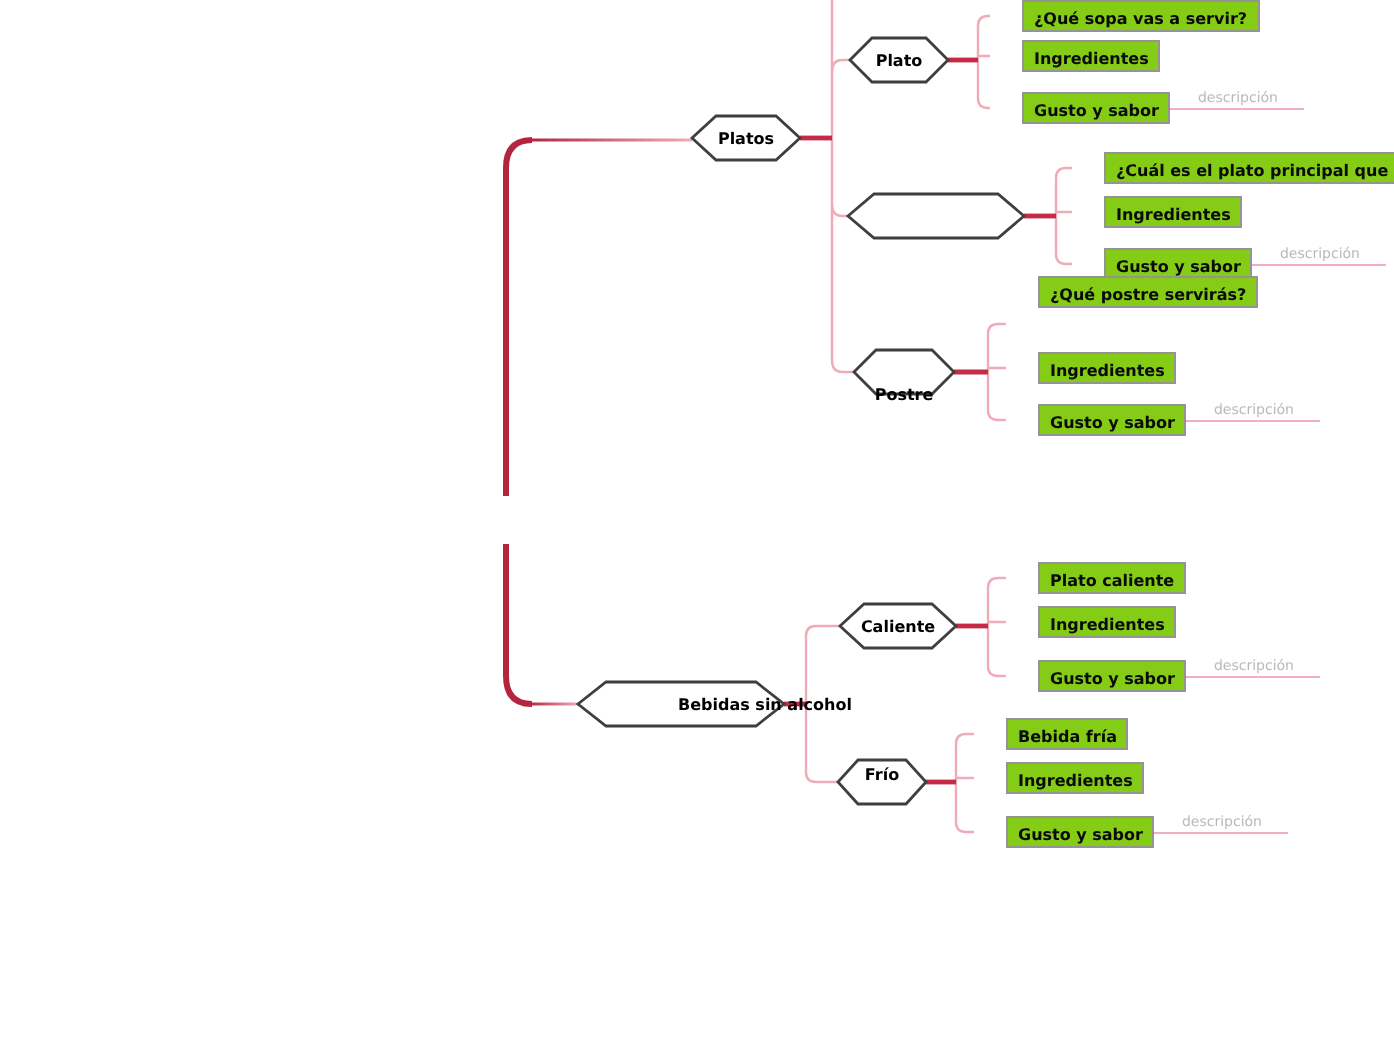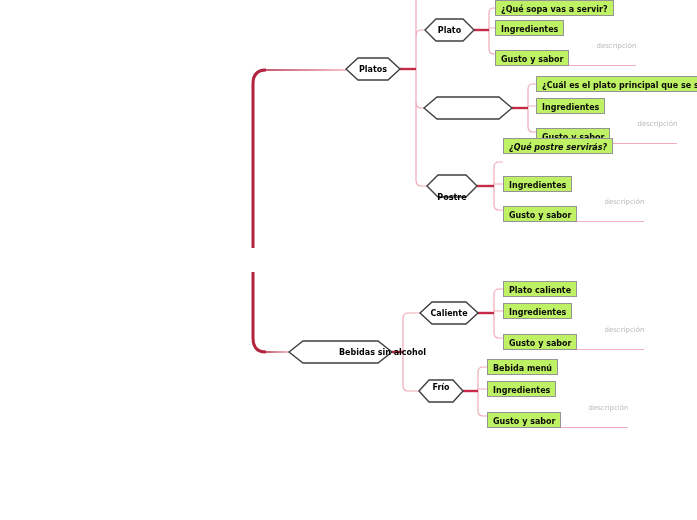--- a/index.html
+++ b/index.html
@@ -27,30 +27,30 @@
     display:flex;align-items:center;justify-content:center;
     white-space:nowrap;
   }
   .hexlab{
     position:absolute;display:flex;align-items:center;justify-content:center;
     font-weight:bold;font-size:8px;color:#000;white-space:nowrap;
   }
   .row{position:absolute;display:flex;align-items:center;}
   .nodebox{
     box-sizing:border-box;height:16px;
-    background:#bef264;border:1px solid var(--c-box_border);
+    background:#84cc16;border:1px solid var(--c-box_border);
     font-weight:bold;font-size:8px;color:#0a0a0a;
     padding:2px 5px 0 5px;white-space:nowrap;
-    display:flex;align-items:center;
+    display:flex;align-items:center;margin-left:16px;
   }
   .note{
-    width:67px;text-align:right;
+    width:67px;text-align:center;
     font-size:7px;color:var(--c-note_text);
     border-bottom:1px solid var(--c-note_line);
-    padding-bottom:15px;white-space:nowrap;
+    padding-bottom:1px;white-space:nowrap;
     transform:translateY(-4px);
   }
 </style>
 </head>
 <body>
 
 <div id="canvas">
 
   <svg id="wires" width="697" height="520" viewBox="0 0 697 520">
     <defs>
@@ -124,21 +124,21 @@
     <div class="nodebox">¿Cuál es el plato principal que se servirá</div>
   </div>
   <div class="row" style="left:536px;top:98px;">
     <div class="nodebox">Ingredientes</div>
   </div>
   <div class="row" style="left:536px;top:124px;">
     <div class="nodebox">Gusto y sabor</div>
     <div class="note">descripción</div>
   </div>
 
-  <div class="row" style="left:503px;top:138px;font-style:italic;">
+  <div class="row" style="left:503px;top:138px;">
     <div class="nodebox">¿Qué postre servirás?</div>
   </div>
   <div class="row" style="left:503px;top:176px;">
     <div class="nodebox">Ingredientes</div>
   </div>
   <div class="row" style="left:503px;top:202px;">
     <div class="nodebox">Gusto y sabor</div>
     <div class="note">descripción</div>
   </div>
 
@@ -147,21 +147,21 @@
   </div>
   <div class="row" style="left:503px;top:303px;">
     <div class="nodebox">Ingredientes</div>
   </div>
   <div class="row" style="left:503px;top:330px;">
     <div class="nodebox">Gusto y sabor</div>
     <div class="note">descripción</div>
   </div>
 
   <div class="row" style="left:487px;top:359px;">
-    <div class="nodebox">Bebida menú</div>
+    <div class="nodebox">Bebida fría</div>
   </div>
   <div class="row" style="left:487px;top:381px;">
     <div class="nodebox">Ingredientes</div>
   </div>
   <div class="row" style="left:487px;top:408px;">
     <div class="nodebox">Gusto y sabor</div>
     <div class="note">descripción</div>
   </div>
 
 </div>

